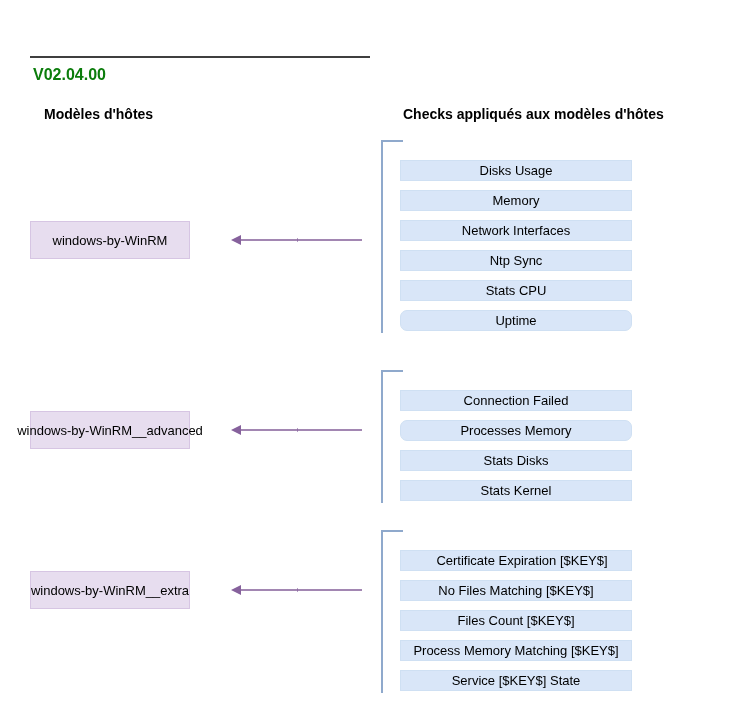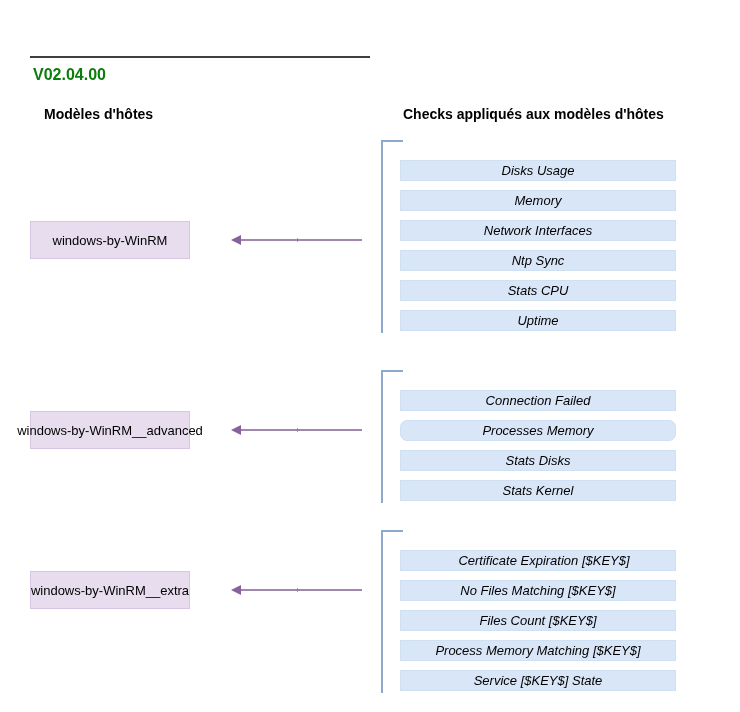--- a/index.html
+++ b/index.html
@@ -23,24 +23,24 @@
   }
   .col-header.left{left:24px;padding-left:20px;}
   .col-header.right{left:403px;}
   .host-box{
     left:30px;width:160px;height:38px;box-sizing:border-box;
     background:var(--host-fill);border:1px solid var(--host-border);
     display:flex;align-items:center;justify-content:center;
     font-size:13px;white-space:nowrap;
   }
   .check-box{
-    left:400px;width:276px;height:21px;box-sizing:border-box;
+    left:400px;width:232px;height:21px;box-sizing:border-box;
     background:var(--check-fill);border:1px solid var(--check-border);
     display:flex;align-items:center;justify-content:center;
-    font-size:13px;white-space:nowrap;font-style:italic;
+    font-size:13px;white-space:nowrap;
   }
   .bracket{
     left:381px;width:22px;box-sizing:border-box;
     border-left:2px solid var(--bracket-color);
     border-top:2px solid var(--bracket-color);
   }
   .arrow-line{height:2px;background:var(--arrow-line);}
   .arrow-head{
     width:0;height:0;
     border-top:5px solid transparent;border-bottom:5px solid transparent;
@@ -60,21 +60,21 @@
       <div class="abs host-box" style="top: 221px;">windows-by-WinRM</div>
       <div class="abs arrow-line" style="left: 239px; top: 239px; width: 123px;"></div>
       <div class="abs arrow-head" style="left: 231px; top: 235px;"></div>
       <div class="abs arrow-tick" style="left: 297px; top: 238px;"></div>
       <div class="abs bracket" style="top: 140px; height: 193px;"></div>
       <div class="abs check-box" style="top: 160px;">Disks Usage</div>
       <div class="abs check-box" style="top: 190px;">Memory</div>
       <div class="abs check-box" style="top: 220px;">Network Interfaces</div>
       <div class="abs check-box" style="top: 250px;">Ntp Sync</div>
       <div class="abs check-box" style="top: 280px;">Stats CPU</div>
-      <div class="abs check-box" style="top: 310px;">Uptime</div>
+      <div class="abs check-box" style="top: 310px; border-radius: 7px;">Uptime</div>
       <div class="abs host-box" style="top: 411px;">windows-by-WinRM__advanced</div>
       <div class="abs arrow-line" style="left: 239px; top: 429px; width: 123px;"></div>
       <div class="abs arrow-head" style="left: 231px; top: 425px;"></div>
       <div class="abs arrow-tick" style="left: 297px; top: 428px;"></div>
       <div class="abs bracket" style="top: 370px; height: 133px;"></div>
       <div class="abs check-box" style="top: 390px;">Connection Failed</div>
       <div class="abs check-box" style="top: 420px; border-radius: 7px;">Processes Memory</div>
       <div class="abs check-box" style="top: 450px;">Stats Disks</div>
       <div class="abs check-box" style="top: 480px;">Stats Kernel</div>
       <div class="abs host-box" style="top: 571px;">windows-by-WinRM__extra</div>

